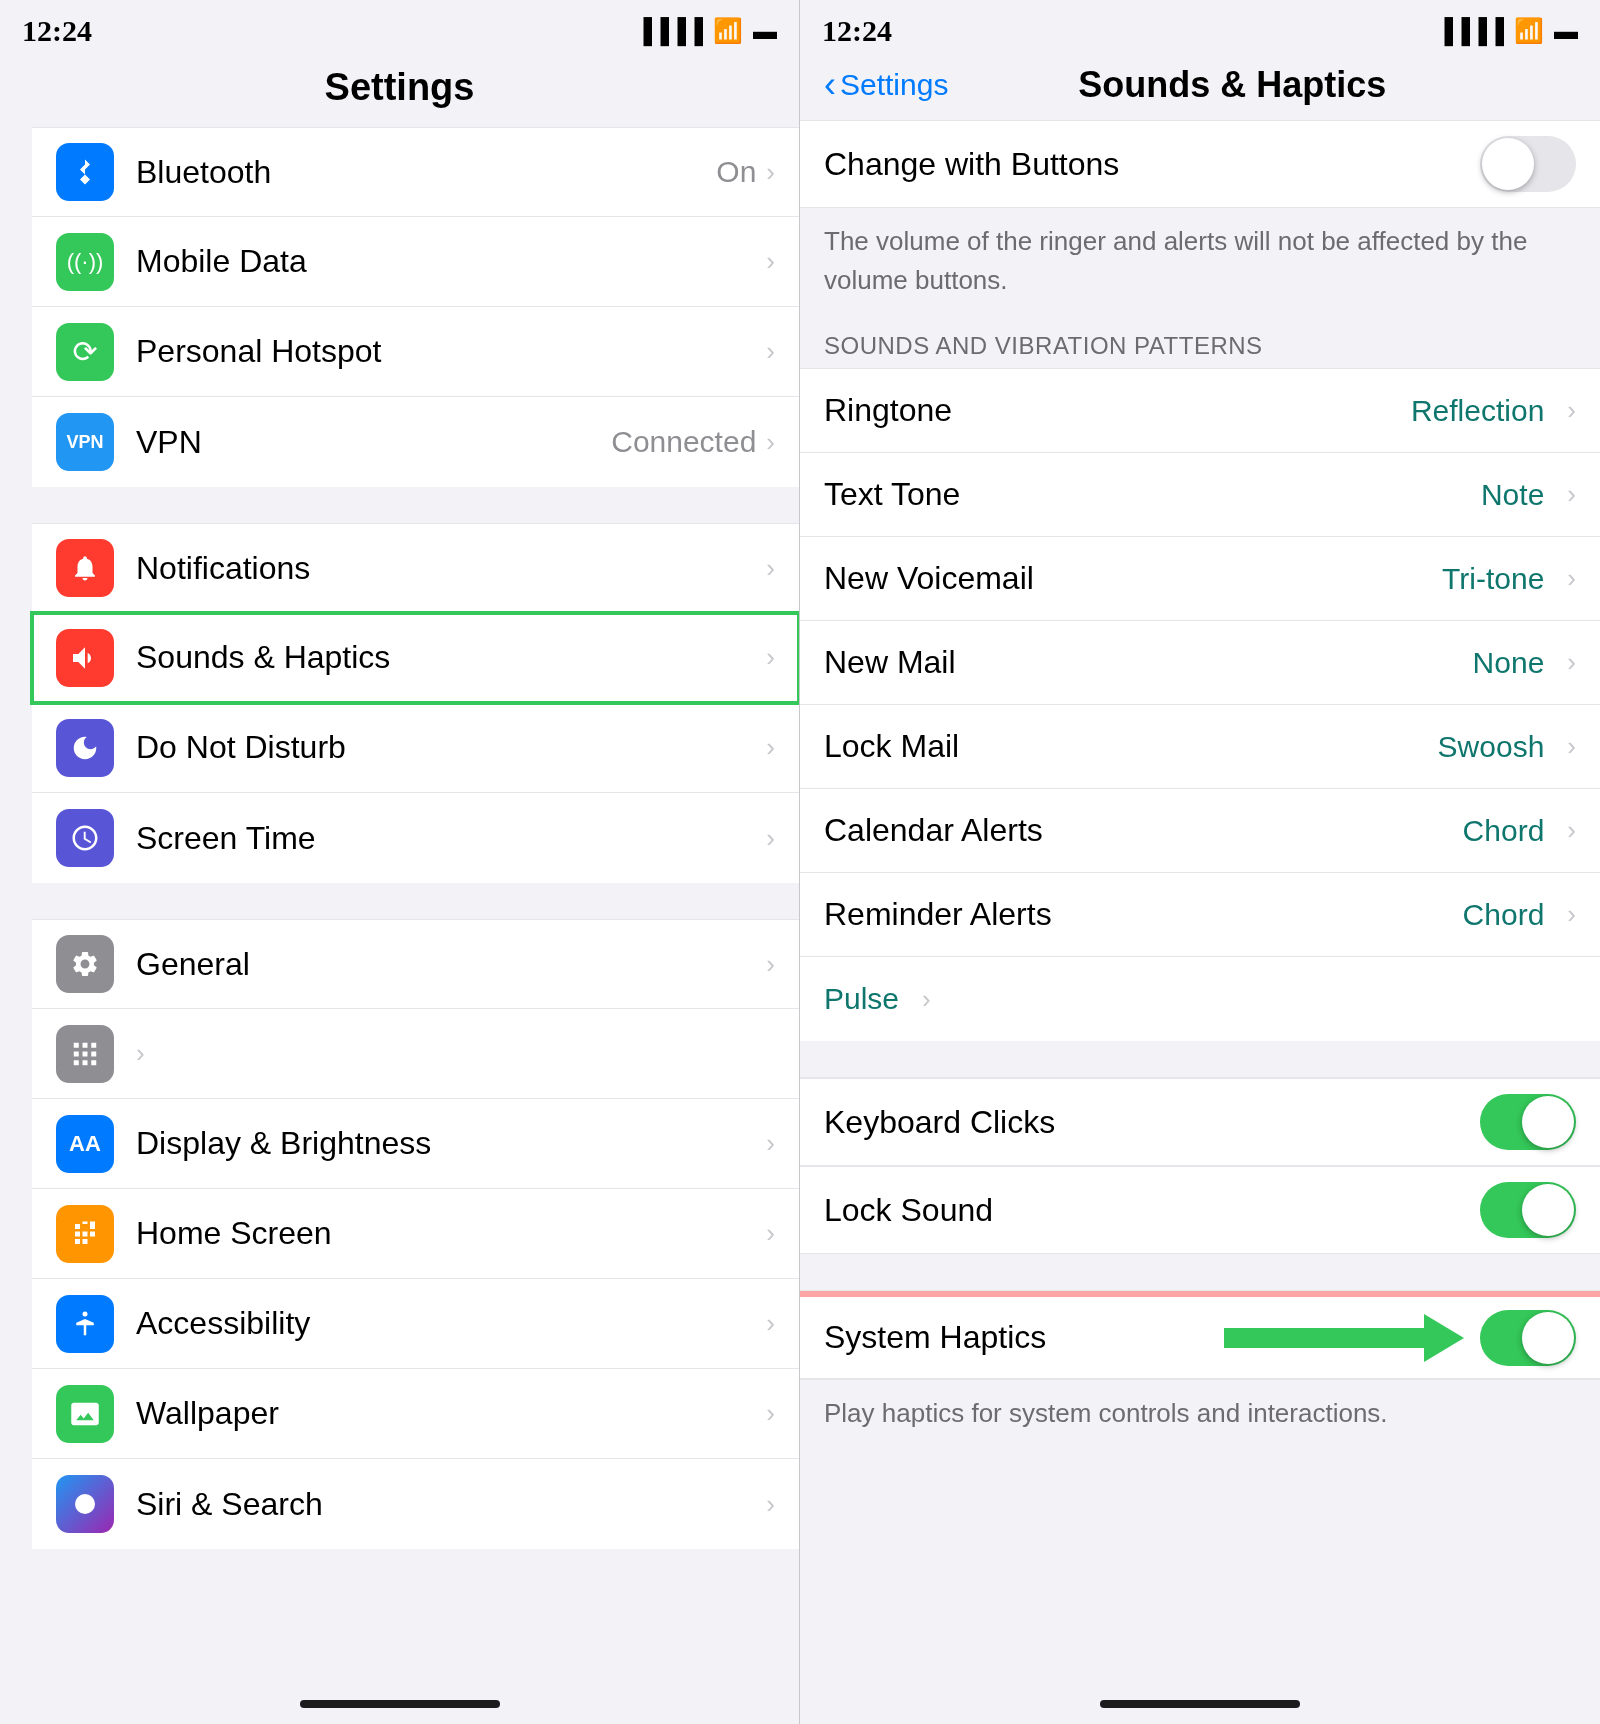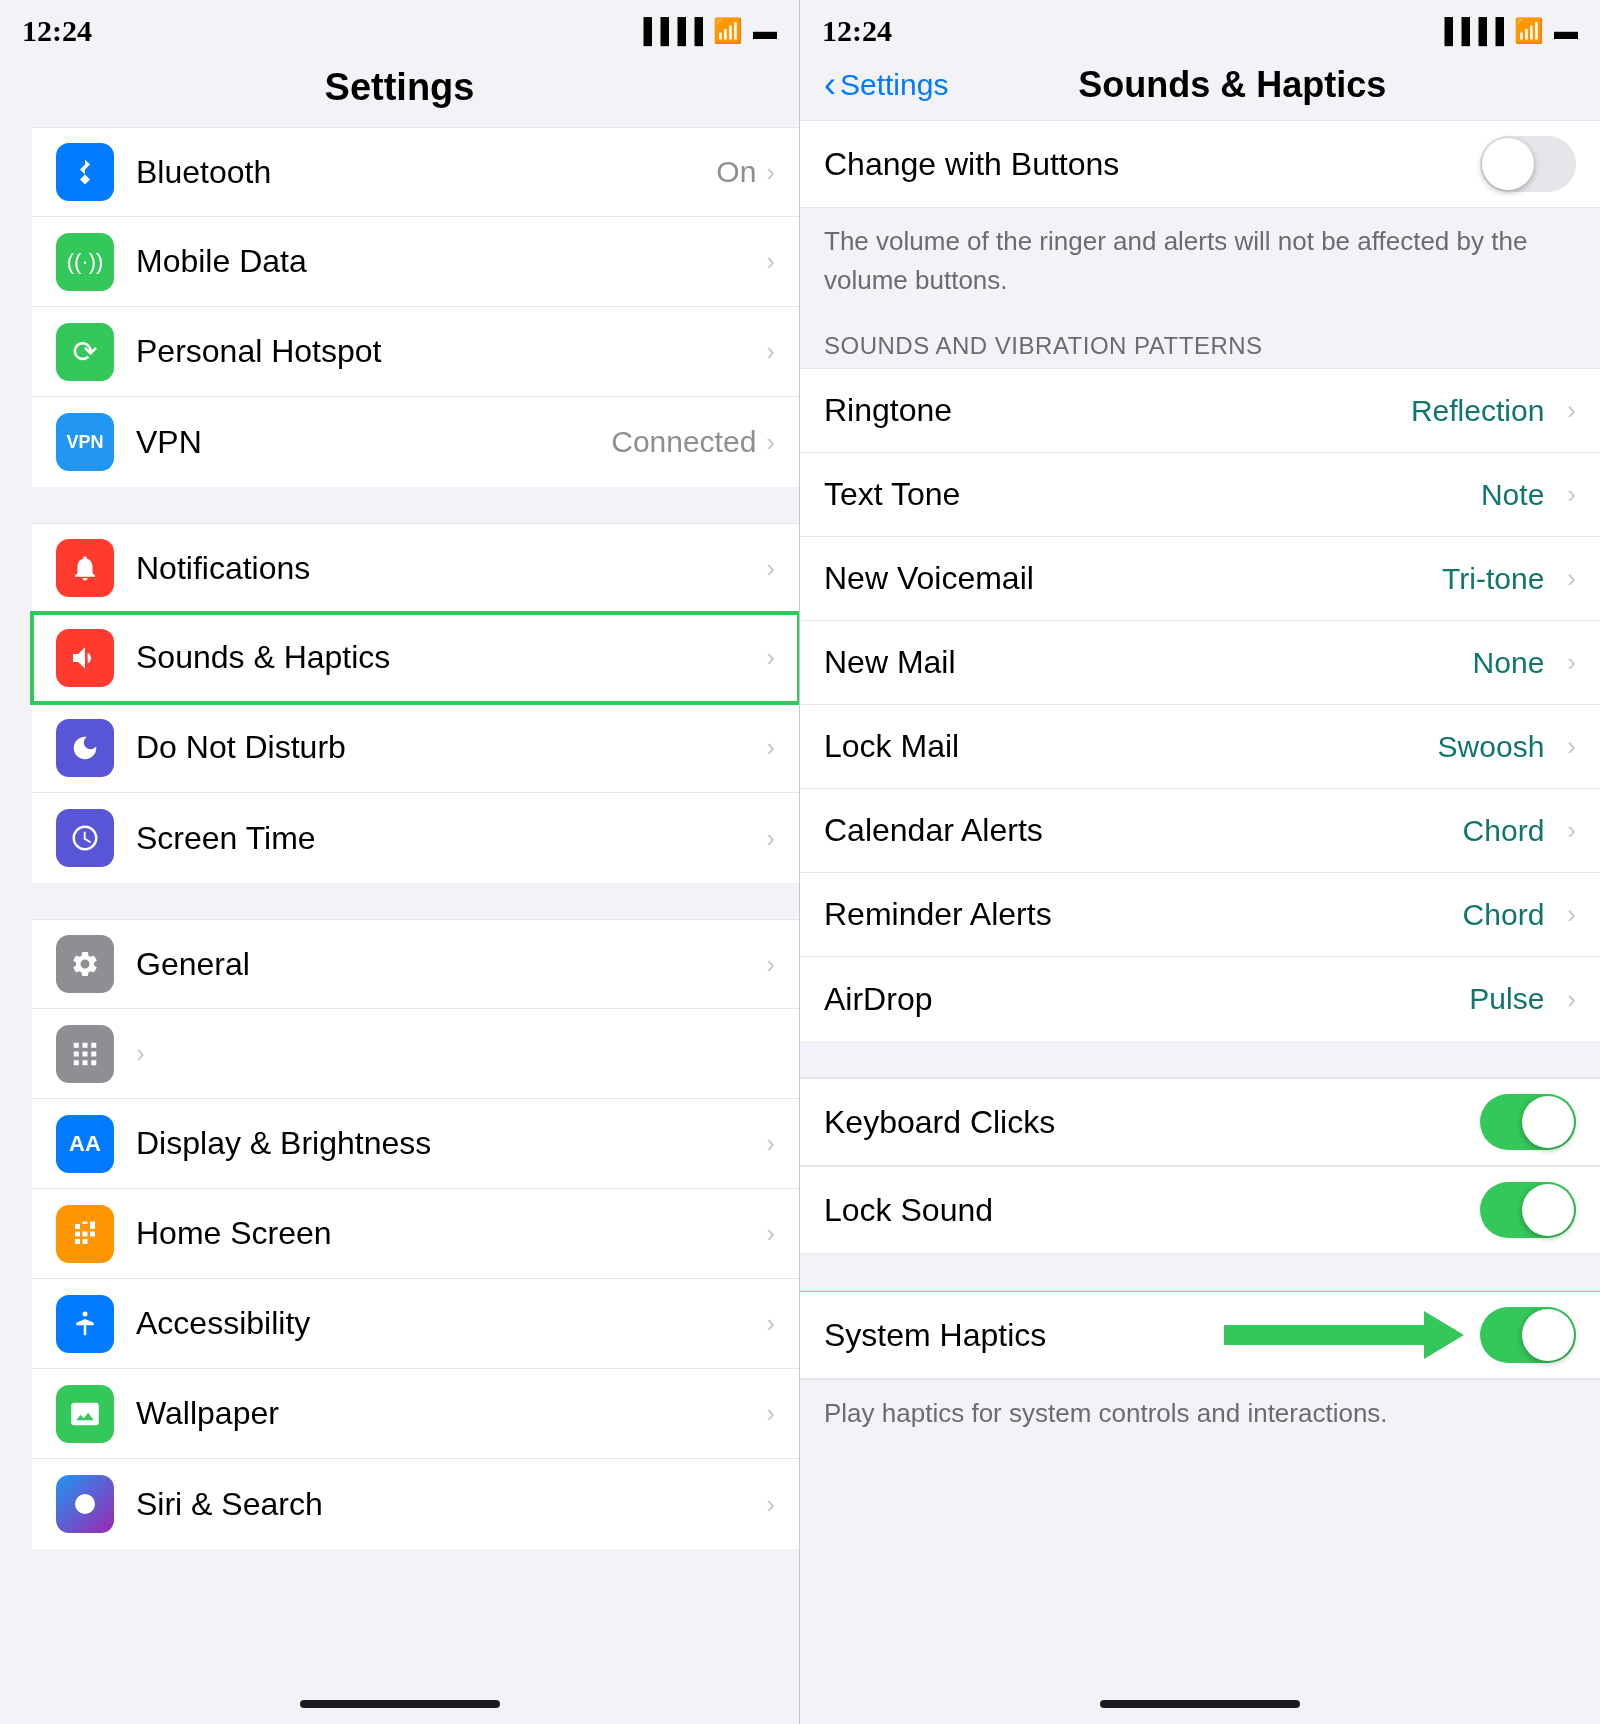--- a/index.html
+++ b/index.html
@@ -227,21 +227,21 @@
     .section-gap { height: 36px; background: #f2f2f7; }
 
     .haptics-row {
       position: relative;
       display: flex;
       align-items: center;
       padding: 0 24px;
       height: 88px;
       background: #fff;
       border-bottom: 1px solid #e5e5ea;
-      border-top: 1px solid #fca5a5;
+      border-top: 6px solid #fca5a5;
     }
 
     
     .home-indicator {
       height: 40px;
       display: flex;
       align-items: center;
       justify-content: center;
       background: #f2f2f7;
     }
@@ -485,21 +485,20 @@
         <span class="right-row-label">Calendar Alerts</span>
         <span class="right-row-value">Chord</span>
         <span class="chevron">›</span>
       </div>
       <div class="right-row">
         <span class="right-row-label">Reminder Alerts</span>
         <span class="right-row-value">Chord</span>
         <span class="chevron">›</span>
       </div>
       <div class="right-row">
-        <span class="right-row-label">AirDrop</span>
         <span class="right-row-value">Pulse</span>
         <span class="chevron">›</span>
       </div>
     </div>
 
     <div class="section-gap"></div>
 
     <div class="right-list-group">
       <div class="toggle-row">
         <span class="toggle-label">Keyboard Clicks</span>

